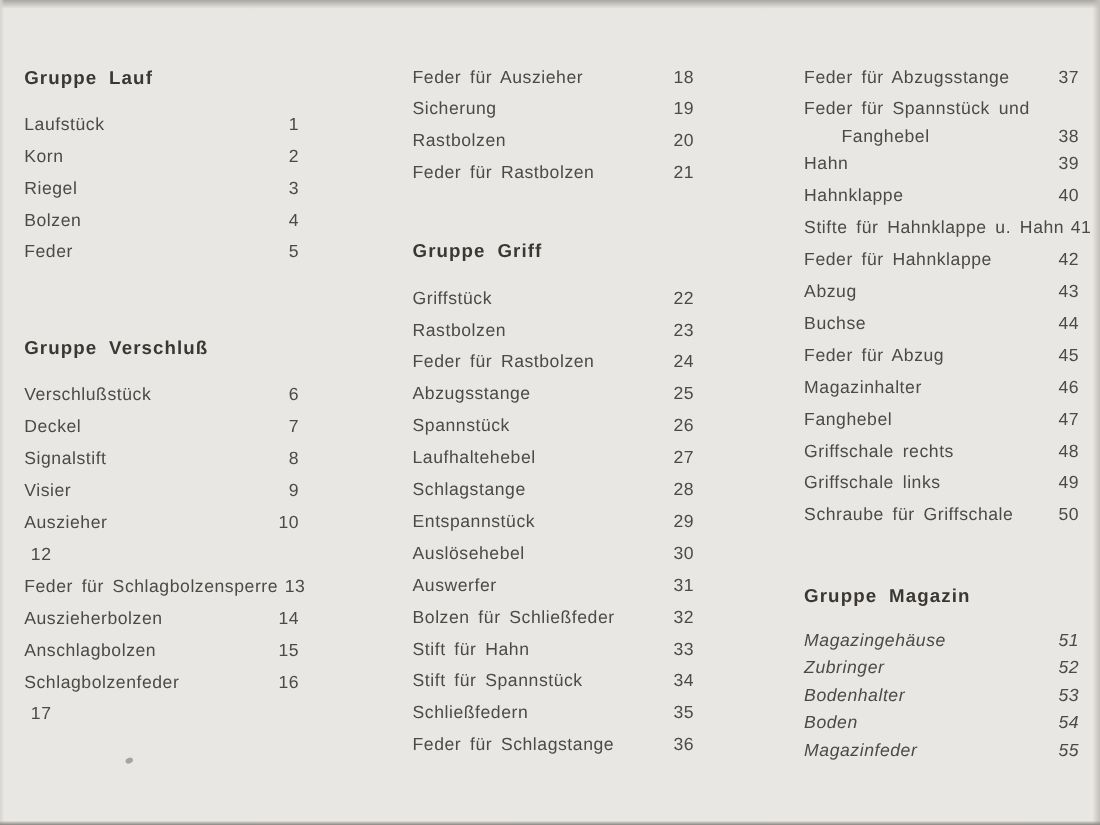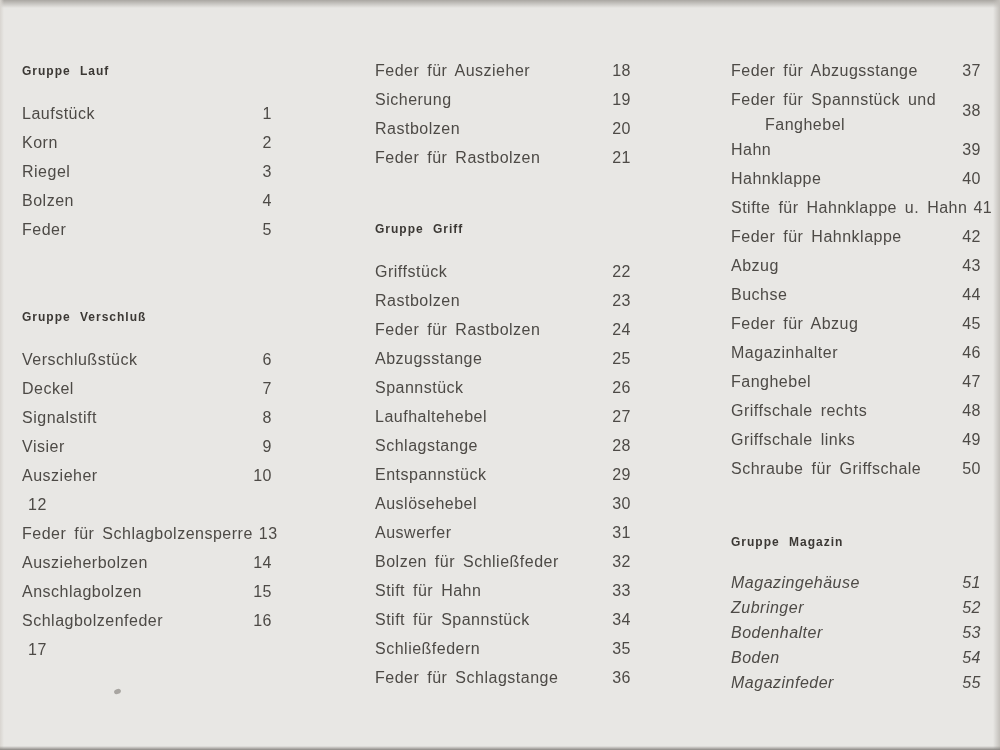--- a/index.html
+++ b/index.html
@@ -20,21 +20,21 @@
 
   .section { position: absolute; left: 0; right: 0; }
   .col-left   .sec-0 { top: 57px;  }
   .col-left   .sec-1 { top: 303px; }
   .col-middle .sec-0 { top: 56px;  }
   .col-middle .sec-1 { top: 215px; }
   .col-right  .sec-0 { top: 56px;  }
   .col-right  .sec-1 { top: 528px; }
 
   .group-header {
-    font-size: 12px;
+    font-size: 17px;
     font-weight: bold;
     color: #3b3834;
     letter-spacing: 1px;
     word-spacing: 5px;
     height: 28px;
     line-height: 28px;
     margin-bottom: 14px;
     white-space: nowrap;
   }
 
@@ -43,21 +43,21 @@
     justify-content: space-between;
     height: 29px;
     line-height: 29px;
     font-size: 16px;
     letter-spacing: 0.5px;
     word-spacing: 3px;
   }
   .row .label { white-space: nowrap; }
   .row .num { text-align: right; padding-left: 6px; }
 
-  .row.two-line { height: 50px; align-items: center; }
+  .row.two-line { height: 50px; align-items: flex-end; }
   .row.two-line .label .line1 { display: block; line-height: 29px; }
   .row.two-line .label .line2 { display: block; line-height: 21px; padding-left: 34px; }
   .row.two-line .num { line-height: 21px; }
 
   
   .col-right .sec-1 .row { height: 25px; line-height: 25px; font-style: italic; }
 
   
   .edge-top {
     position: absolute; top: 0; left: 0; width: 100%; height: 8px;

